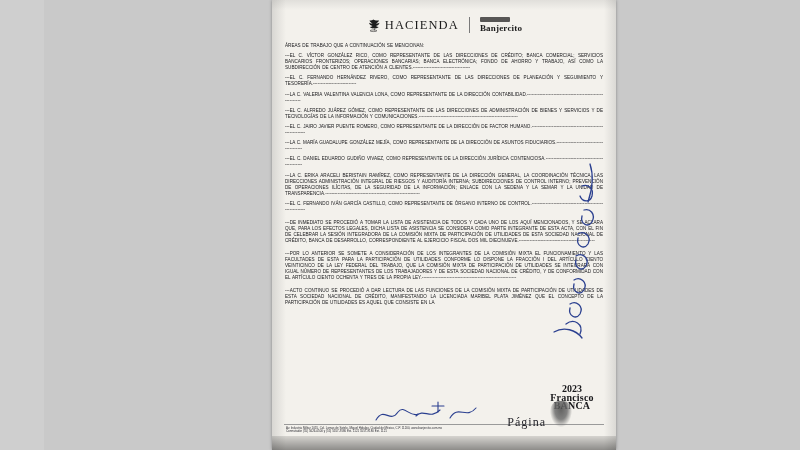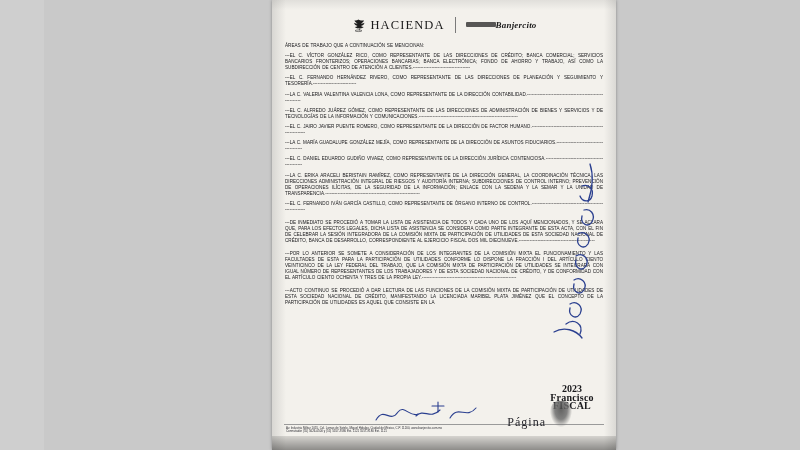--- a/index.html
+++ b/index.html
@@ -74,24 +74,23 @@
     color: #1b1b1b;
     font-weight: 400;
   }
   .hdr-sep {
     width: 1px;
     height: 16px;
     background: #7a7a7a;
   }
   .banjercito {
     display: flex;
-    flex-direction: row;
-    align-items: center;
+    flex-direction: column;
+    align-items: flex-start;
     line-height: 1;
-    font-style: italic;
   }
   .banj-mark {
     width: 30px;
     height: 5px;
     background: #2f2f2f;
     border-radius: 1px;
     margin-bottom: 2px;
     opacity: .8;
   }
   .banj-word {
@@ -273,21 +272,21 @@
         <div class="foot-rule"></div>
         <div class="foot-line">Av. Industria Militar 1055, Col. Lomas de Sotelo, Miguel Hidalgo, Ciudad de México, C.P. 11200, www.banjercito.com.mx</div>
         <div class="foot-line">Conmutador (55) 5626-0500 y (55) 5557-9180 Ext. 1121 5557-9180 Ext. 1121</div>
       </div>
 
       <div class="pagelabel">Página</div>
 
       <div class="seal">
         <div class="seal-year">2023</div>
         <div class="seal-name">Francisco</div>
-        <div class="seal-name">FISCAL</div>
+        <div class="seal-name">BANCA</div>
         <div class="seal-face"></div>
       </div>
 
       <svg class="pen sign-bottom" viewBox="0 0 120 30" aria-hidden="true">
         <g fill="none" stroke="#2a3f8f" stroke-width="1.1" stroke-linecap="round">
           <path d="M4 20 C12 6 18 24 26 12 C32 4 38 18 46 14"></path>
           <path d="M44 16 C52 8 58 20 68 10"></path>
           <path d="M60 6 L72 6 M66 2 L66 12"></path>
           <path d="M78 18 C86 4 94 20 104 8"></path>
         </g>

